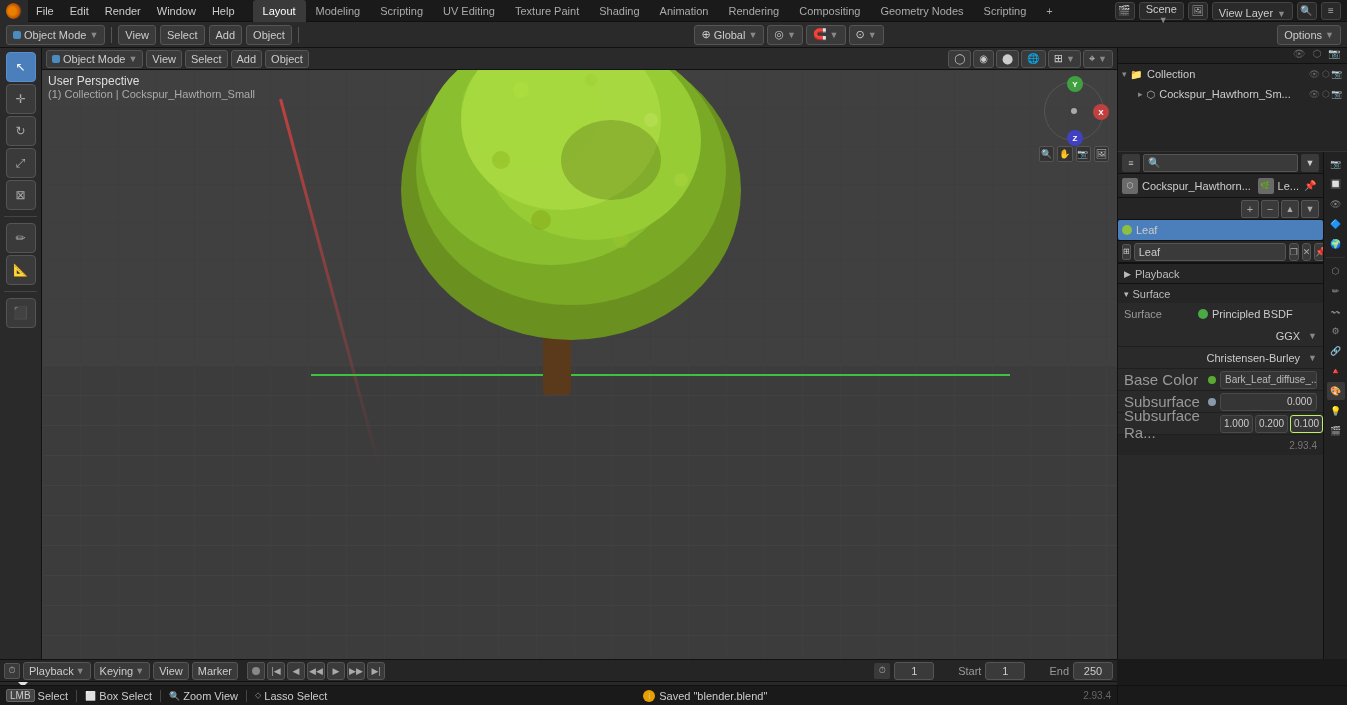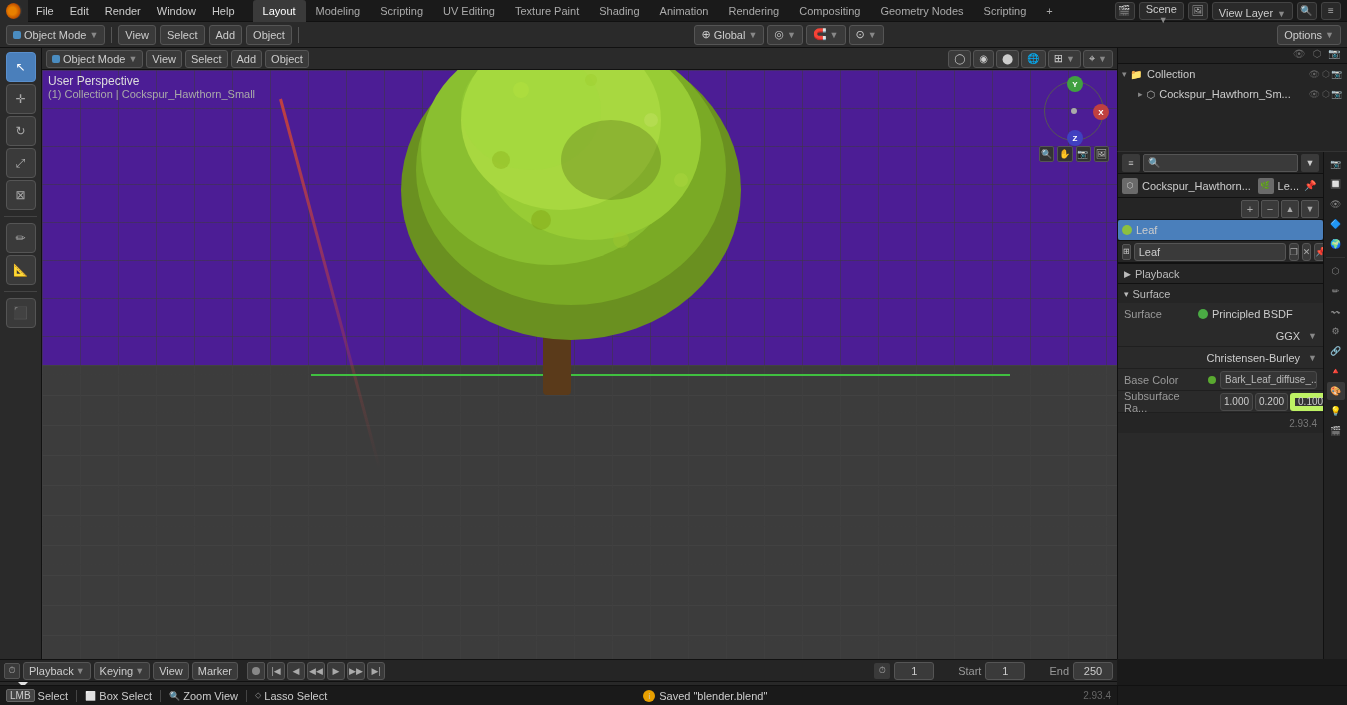--- a/index.html
+++ b/index.html
@@ -265,21 +265,21 @@
     .prop-row {
       display: flex;
       align-items: center;
       padding: 1px 6px;
       height: 22px;
       border-bottom: 1px solid #1f1f1f;
       gap: 4px;
     }
     .prop-label {
       width: 80px;
-      font-size: 11px;
+      font-size: 15px;
       color: #999;
       flex-shrink: 0;
     }
     .prop-dot { width: 8px; height: 8px; border-radius: 50%; flex-shrink: 0; }
 
     
     .use-nodes-btn {
       margin: 4px;
       height: 22px;
       background: #4a7fbb;
@@ -389,21 +389,21 @@
       font-size: 10px;
     }
     .pv-icon.active { color: #ddd; }
 
     
     .vp-area {
       position: absolute;
       top: 70px; left: 42px;
       right: 230px;
       bottom: 46px;
-      background: #4c1d95;
+      background: #404040;
       overflow: hidden;
       text-decoration: underline;
     }
     .vp-grid-bg {
       position: absolute;
       top: 0; left: 0; right: 0; bottom: 0;
       background:
         linear-gradient(rgba(60,60,60,0.5) 1px, transparent 1px),
         linear-gradient(90deg, rgba(60,60,60,0.5) 1px, transparent 1px);
       background-size: 38px 38px;
@@ -814,32 +814,39 @@
     </div>
 
     <div class="prop-row">
       <span class="prop-label">Base Color</span>
       <div class="prop-dot" style="background:#5aaa30;"></div>
       <div style="flex:1;background:#353535;border:1px solid #4a4a4a;border-radius:3px;height:18px;display:flex;align-items:center;padding:0 4px;font-size:10px;color:#bbb;cursor:pointer;overflow:hidden;">
         <span>Bark_Leaf_diffuse_...</span>
       </div>
     </div>
 
+    <div class="prop-row">
+      <span class="prop-label">Subsurface</span>
+      <div class="prop-dot" style="background:#8899aa;"></div>
+      <div style="flex:1;background:#353535;border:1px solid #4a4a4a;border-radius:3px;height:18px;display:flex;align-items:center;justify-content:flex-end;padding:0 4px;font-size:10px;color:#ccc;cursor:pointer;">
+        <span>0.000</span>
+      </div>
+    </div>
 
     <div class="prop-row">
       <span class="prop-label">Subsurface Ra...</span>
       <div class="prop-dot" style="background:#8899aa;opacity:0;"></div>
       <div style="flex:1;display:flex;gap:2px;">
         <div style="flex:1;background:#353535;border:1px solid #4a4a4a;border-radius:3px;height:18px;display:flex;align-items:center;justify-content:flex-end;padding:0 3px;font-size:10px;color:#ccc;cursor:pointer;">
           <span>1.000</span>
         </div>
         <div style="flex:1;background:#353535;border:1px solid #4a4a4a;border-radius:3px;height:18px;display:flex;align-items:center;justify-content:flex-end;padding:0 3px;font-size:10px;color:#ccc;cursor:pointer;">
           <span>0.200</span>
         </div>
-        <div style="flex:1;background:#353535;border:5px solid #bef264;border-radius:3px;height:18px;display:flex;align-items:center;justify-content:flex-end;padding:0 3px;font-size:10px;color:#ccc;cursor:pointer;">
+        <div style="flex:1;background:#353535;border:1px solid #bef264;border-radius:3px;height:18px;display:flex;align-items:center;justify-content:flex-end;padding:0 3px;font-size:10px;color:#ccc;cursor:pointer;">
           <span>0.100</span>
         </div>
       </div>
     </div>
 
 
     <div style="height:20px;display:flex;align-items:center;justify-content:flex-end;padding:0 6px;background:#252525;">
       <span style="font-size:10px;color:#777;">2.93.4</span>
     </div>
   </div>

